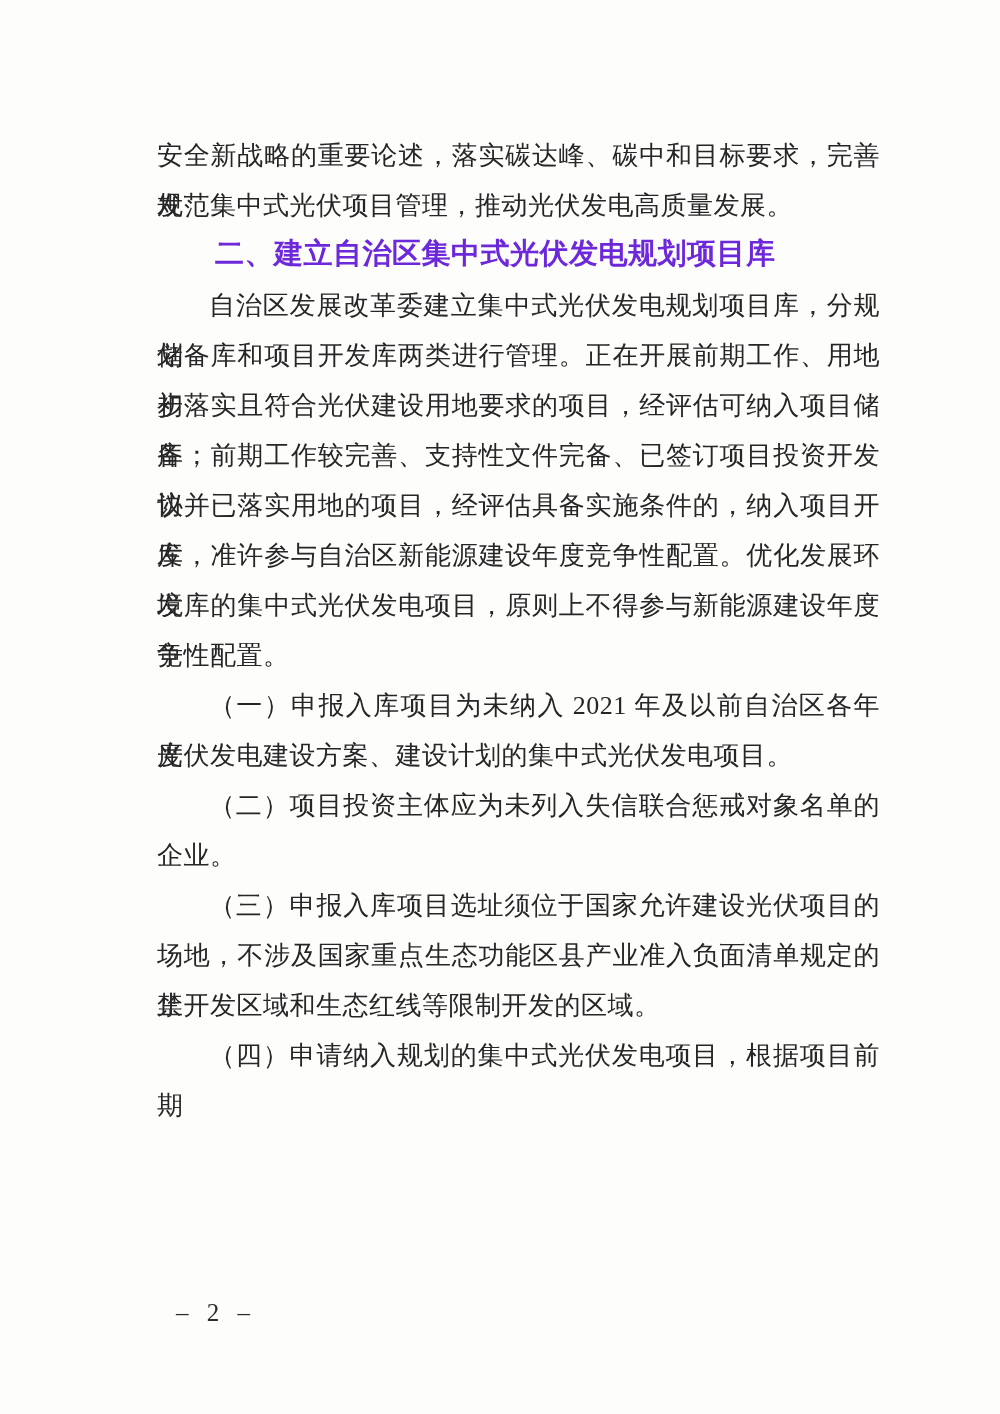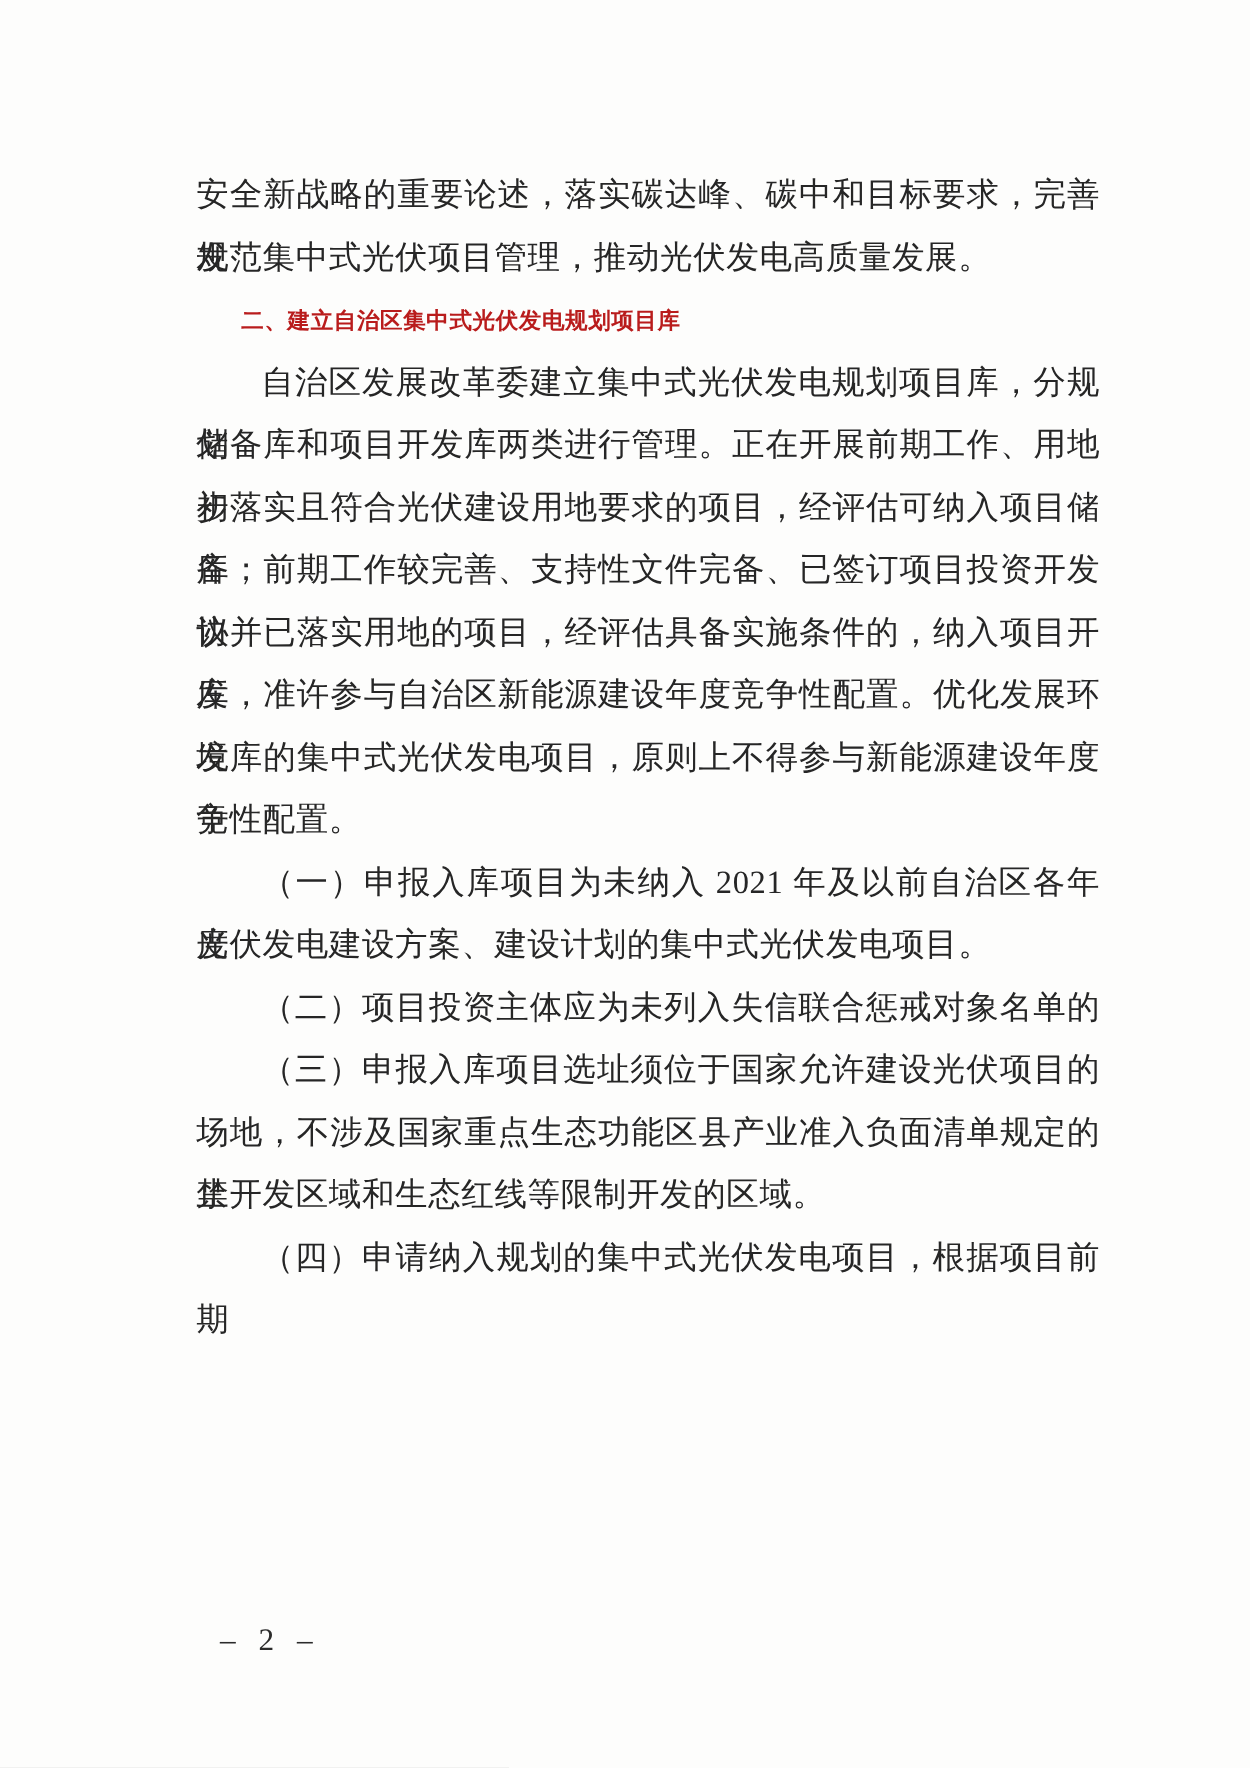--- a/index.html
+++ b/index.html
@@ -33,24 +33,24 @@
   .fill {
     white-space: normal;
     text-align: justify;
     text-align-last: justify;
     text-justify: inter-character;
   }
   .indent {
     text-indent: 2em;
   }
   .heading {
-    font-family: Liberation Serif, serif;
+    font-family: Liberation Mono, monospace;
     font-weight: bold;
-    font-size: 18px;
-    color: #b91c1c;
+    font-size: 29px;
+    color: #6d28d9;
   }
   .footer {
     position: absolute;
     left: 176px;
     top: 1293px;
     height: 40px;
     line-height: 40px;
     font-size: 25px;
     letter-spacing: 2px;
     word-spacing: 8px;
@@ -69,20 +69,21 @@
     <div class="line fill">储备库和项目开发库两类进行管理。正在开展前期工作、用地初</div>
     <div class="line fill">步落实且符合光伏建设用地要求的项目，经评估可纳入项目储备</div>
     <div class="line fill">库；前期工作较完善、支持性文件完备、已签订项目投资开发协</div>
     <div class="line fill">议并已落实用地的项目，经评估具备实施条件的，纳入项目开发</div>
     <div class="line fill">库，准许参与自治区新能源建设年度竞争性配置。优化发展环境</div>
     <div class="line fill">发库的集中式光伏发电项目，原则上不得参与新能源建设年度竞</div>
     <div class="line">争性配置。</div>
     <div class="line fill indent">（一）申报入库项目为未纳入 2021 年及以前自治区各年度</div>
     <div class="line">光伏发电建设方案、建设计划的集中式光伏发电项目。</div>
     <div class="line fill indent">（二）项目投资主体应为未列入失信联合惩戒对象名单的</div>
+    <div class="line">企业。</div>
     <div class="line fill indent">（三）申报入库项目选址须位于国家允许建设光伏项目的</div>
     <div class="line fill">场地，不涉及国家重点生态功能区县产业准入负面清单规定的禁</div>
     <div class="line">止开发区域和生态红线等限制开发的区域。</div>
     <div class="line fill indent">（四）申请纳入规划的集中式光伏发电项目，根据项目前期</div>
   </div>
 
   <div class="footer">– 2 –</div>
 </div>
 
 </body></html>

